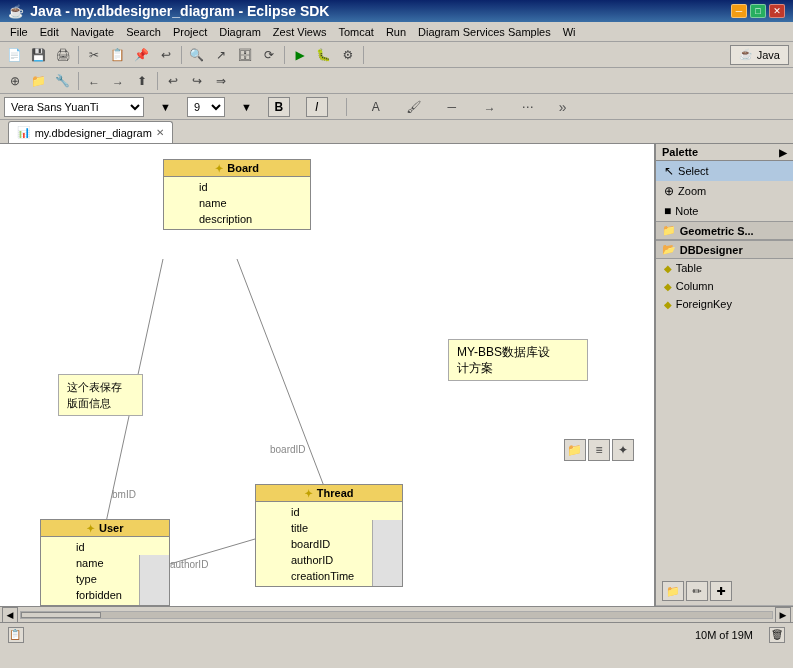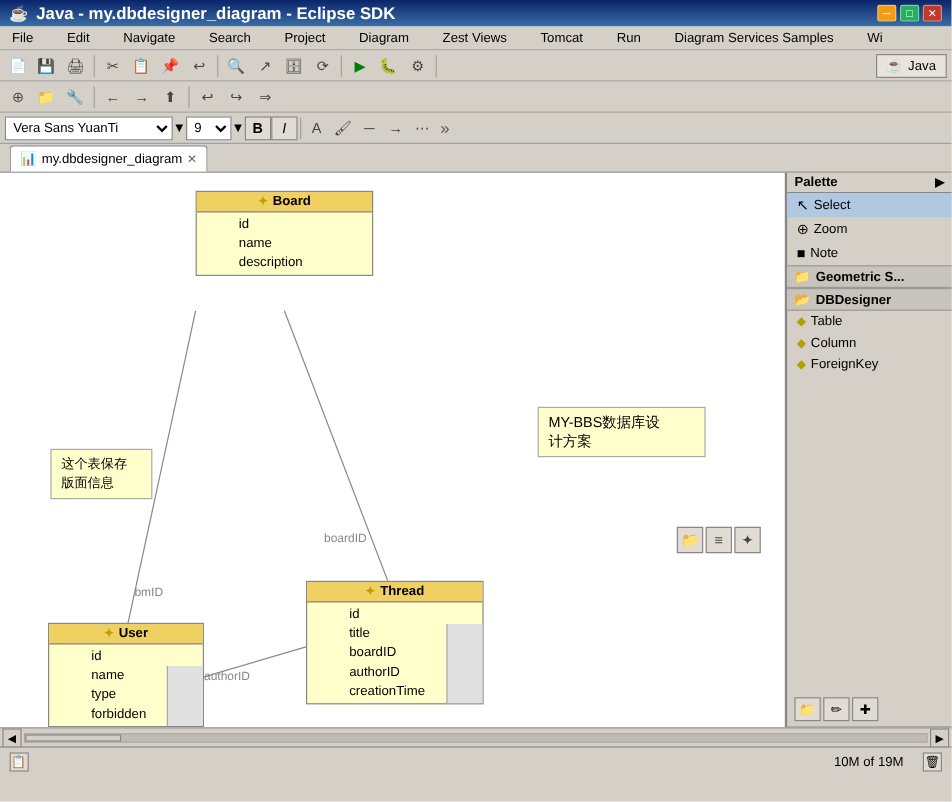--- a/index.html
+++ b/index.html
@@ -6,30 +6,30 @@
     body { font-family: 'Segoe UI', Tahoma, Geneva, Verdana, sans-serif; font-size: 12px; background: #d4d0c8; width: 793px; height: 668px; overflow: hidden; }
 
     
     #titlebar { background: linear-gradient(to bottom, #0a246a, #3a6ea5); color: white; height: 22px; display: flex; align-items: center; padding: 0 8px; justify-content: space-between; }
     .title-btn { width: 16px; height: 14px; border-radius: 2px; border: 1px solid rgba(255,255,255,0.4); display: flex; align-items: center; justify-content: center; font-size: 9px; cursor: pointer; color: white; }
     .title-btn.close { background: #c0392b; }
     .title-btn.min { background: #f39c12; }
     .title-btn.max { background: #27ae60; }
 
     
-    #menubar { background: #d4d0c8; border-bottom: 1px solid #a0a0a0; height: 20px; display: flex; align-items: center; padding: 0 4px; gap: 16px; }
+    #menubar { background: #d4d0c8; border-bottom: 1px solid #a0a0a0; height: 20px; display: flex; align-items: center; padding: 0 4px; gap: 0; }
     .menu-item { padding: 1px 6px; font-size: 11px; cursor: pointer; color: #000; }
 
     
     .toolbar-row { background: #d4d0c8; border-bottom: 1px solid #a0a0a0; height: 26px; display: flex; align-items: center; padding: 1px 4px; gap: 2px; }
     .tb-btn { width: 22px; height: 22px; border: 1px solid transparent; background: transparent; display: flex; align-items: center; justify-content: center; cursor: pointer; font-size: 12px; color: #444; }
     .tb-sep { width: 1px; height: 18px; background: #a0a0a0; margin: 0 2px; }
 
     
-    #font-toolbar { background: #d4d0c8; border-bottom: 1px solid #a0a0a0; height: 26px; display: flex; align-items: center; padding: 1px 4px; gap: 0; }
+    #font-toolbar { background: #d4d0c8; border-bottom: 1px solid #a0a0a0; height: 26px; display: flex; align-items: center; padding: 1px 4px; gap: 16px; }
     .font-select { height: 20px; font-size: 11px; border: 1px solid #888; background: white; padding: 0 2px; width: 140px; }
     .font-size-select { height: 20px; font-size: 11px; border: 1px solid #888; background: white; padding: 0 2px; width: 38px; }
     .font-btn { width: 22px; height: 20px; border: 1px solid #888; background: #e0dcd4; display: flex; align-items: center; justify-content: center; cursor: pointer; font-size: 12px; }
     .font-more { font-size: 14px; color: #555; margin-left: 4px; cursor: pointer; }
 
     
     #tabbar { background: #d4d0c8; height: 24px; display: flex; align-items: flex-end; padding-left: 8px; border-bottom: 1px solid #888; }
     .tab { background: #e8e4dc; border: 1px solid #888; border-bottom: none; border-radius: 3px 3px 0 0; padding: 2px 8px; font-size: 11px; display: flex; align-items: center; gap: 4px; cursor: pointer; height: 22px; }
     .tab.active { background: white; }
     .tab-close { font-size: 10px; color: #666; cursor: pointer; }
@@ -215,21 +215,21 @@
       </div>
       <div class="db-table-body" style="position:relative; padding-right:12px;">
         <div>id</div>
         <div>name</div>
         <div>type</div>
         <div>forbidden</div>
         <div class="db-table-scrollbar"></div>
       </div>
     </div>
 
-    <div class="db-note" style="left:42px; top:230px; width:85px;">
+    <div class="db-note" style="left:58px; top:230px; width:85px;">
       <span>这个表保存<br>版面信息</span>
     </div>
 
     <div class="db-note" style="left:448px; top:195px; width:140px; font-size:12px;">
       <span>MY-BBS数据库设<br>计方案</span>
     </div>
 
     <div style="position:absolute; left:270px; top:300px; font-size:10px; color:#888;">boardID</div>
     <div style="position:absolute; left:112px; top:345px; font-size:10px; color:#888;">bmID</div>
     <div style="position:absolute; left:170px; top:415px; font-size:10px; color:#888;">authorID</div>

